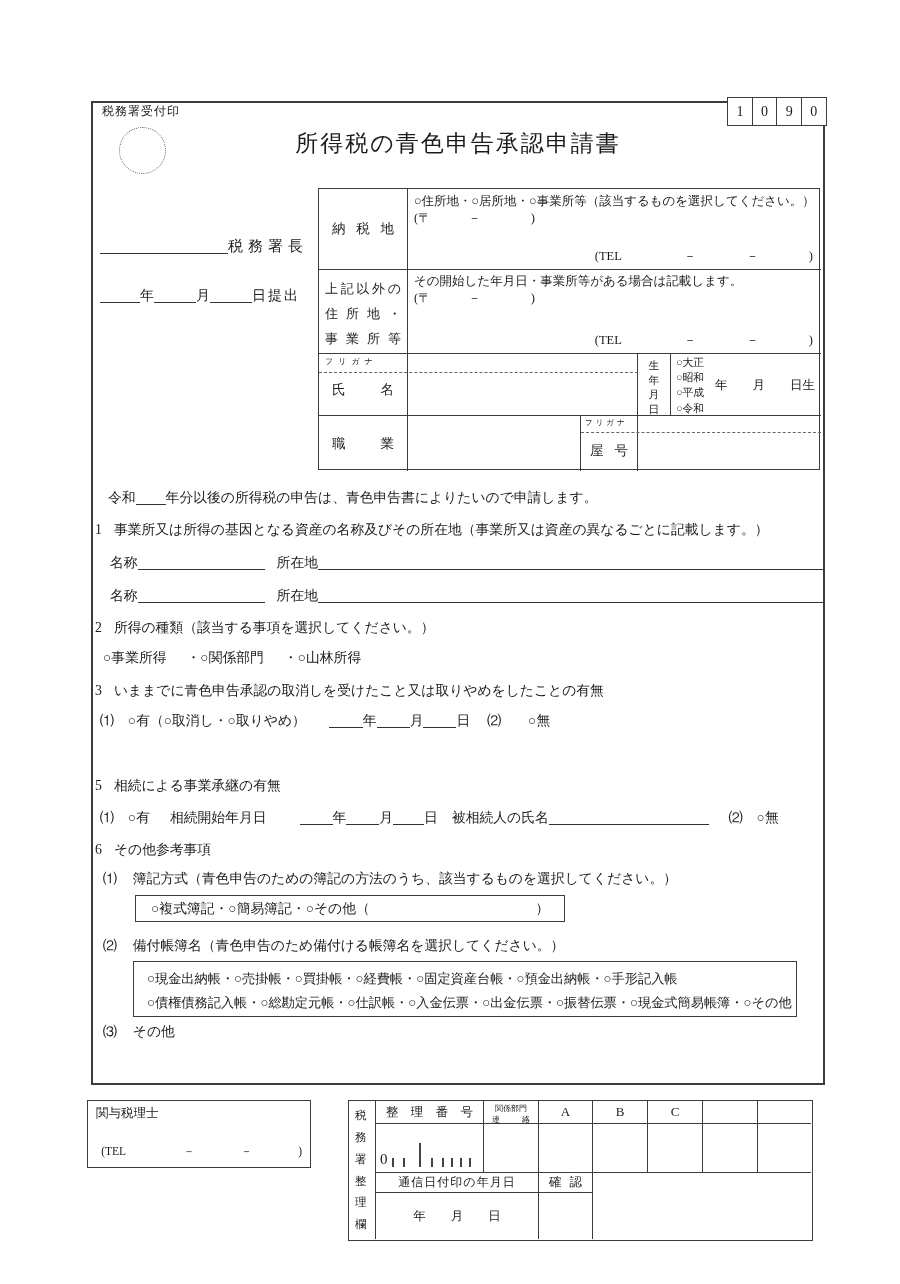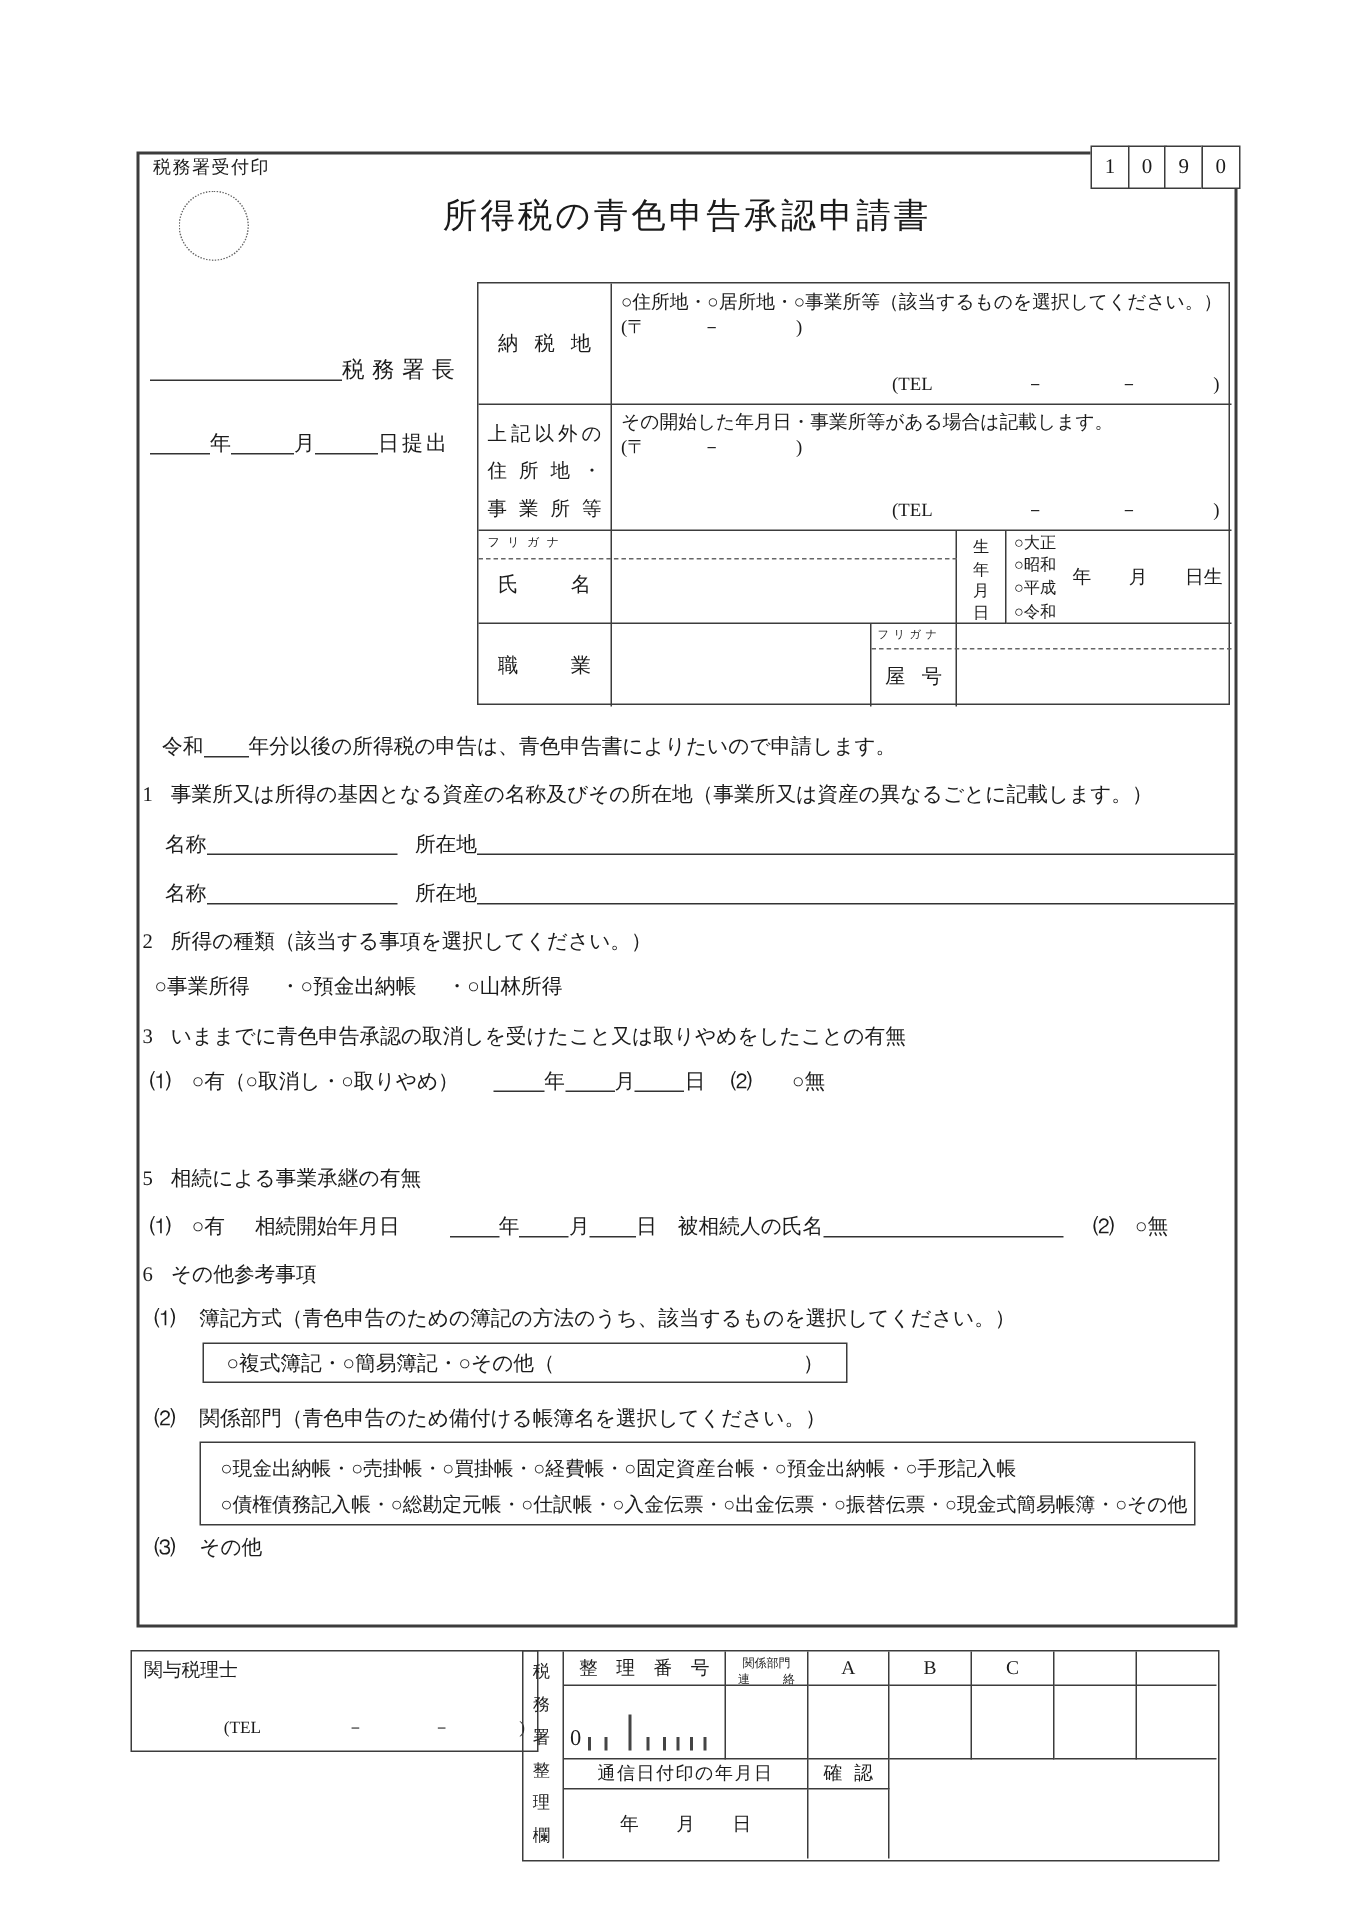--- a/index.html
+++ b/index.html
@@ -32,21 +32,21 @@
   .tinyfuri { position:absolute; top:2px; left:6px; font-size:8px; letter-spacing:5px; color:#222; }
   .vert4 { width:1.1em; margin:4px auto 0; word-break:break-all; line-height:1.35; font-size:10.8px; text-align:center; }
   .eras { position:absolute; left:5px; top:1px; font-size:10.8px; line-height:15.2px; }
   .birth-sfx { position:absolute; left:44px; top:50%; transform:translateY(-50%); font-size:12.5px; }
   .bl { position:absolute; font-size:13.8px; white-space:nowrap; }
   .num { display:inline-block; }
   .ml12{margin-left:12px;} .ml14{margin-left:14px;} .ml16{margin-left:16px;} .ml17{margin-left:17px;}
   .ml20{margin-left:20px;} .ml23{margin-left:23px;} .ml26{margin-left:14px;} .ml27{margin-left:27px;}
   .ml33{margin-left:33px;} .ml46{margin-left:46px;}
   .optbox { position:absolute; border:1.5px solid #3c3c3c; font-size:13.8px; }
-  .acct-box { left:87px; top:1100px; width:272px; height:68px; border:1.6px solid #3c3c3c; }
+  .acct-box { left:87px; top:1100px; width:224px; height:68px; border:1.6px solid #3c3c3c; }
   .office-table { left:348px; top:1100px; width:465px; height:141px; border:1.7px solid #3c3c3c; font-size:12.5px; }
   .vert6 { width:1.2em; margin:4px auto 0; word-break:break-all; line-height:1.9; font-size:11.5px; text-align:left; }
   .hcell { display:flex; align-items:center; justify-content:center; }
   .tick { position:absolute; bottom:5px; width:1.5px; height:9px; background:#444; }
   .tick.tall { height:24px; }
   .zero { position:absolute; left:4px; bottom:4px; font-size:15px; }
 </style>
 </head>
 <body>
 
@@ -138,21 +138,21 @@
     <span>名称</span><span class="u" style="width:127px"></span><span class="ml12">所在地</span><span class="u" style="width:505px"></span>
   </div>
   <div class="bl" style="left:110px;top:587px">
     <span>名称</span><span class="u" style="width:127px"></span><span class="ml12">所在地</span><span class="u" style="width:505px"></span>
   </div>
 
   <div class="bl" style="left:95px;top:619px">
     <span class="num">2</span><span class="ml12">所得の種類（該当する事項を選択してください。）</span>
   </div>
   <div class="bl" style="left:103px;top:649px">
-    <span>○事業所得</span><span class="ml20">・○預金出納帳</span><span class="ml20">・○山林所得</span>
+    <span>○事業所得</span><span class="ml20">・○関係部門</span><span class="ml20">・○山林所得</span>
   </div>
 
   <div class="bl" style="left:95px;top:682px">
     <span class="num">3</span><span class="ml12">いままでに青色申告承認の取消しを受けたこと又は取りやめをしたことの有無</span>
   </div>
   <div class="bl" style="left:100px;top:712px">
     <span>⑴</span><span class="ml14">○有（○取消し・○取りやめ）</span><span class="u ml23" style="width:34px"></span><span>年</span><span class="u" style="width:33px"></span><span>月</span><span class="u" style="width:33px"></span><span>日</span><span class="ml17">⑵</span><span class="ml27">○無</span>
   </div>
 
 
@@ -166,21 +166,21 @@
   <div class="bl" style="left:95px;top:841px">
     <span class="num">6</span><span class="ml12">その他参考事項</span>
   </div>
   <div class="bl" style="left:103px;top:870px">
     <span>⑴</span><span class="ml16">簿記方式（青色申告のための簿記の方法のうち、該当するものを選択してください。）</span>
   </div>
   <div class="optbox nw" style="left:135px;top:895px;width:430px;height:27px;line-height:25px;padding-left:15px">
     <span>○複式簿記</span><span>・○簡易簿記</span><span>・○その他（　　　　　　　　　　　　）</span>
   </div>
   <div class="bl" style="left:103px;top:937px">
-    <span>⑵</span><span class="ml16">関係部門（青色申告のため備付ける帳簿名を選択してください。）</span>
+    <span>⑵</span><span class="ml16">備付帳簿名（青色申告のため備付ける帳簿名を選択してください。）</span>
   </div>
   <div class="optbox" style="left:133px;top:961px;width:664px;height:56px;padding:5px 13px;font-size:13.2px;line-height:23.5px">
     <div class="nw">○現金出納帳・○売掛帳・○買掛帳・○経費帳・○固定資産台帳・○預金出納帳・○手形記入帳</div>
     <div class="nw">○債権債務記入帳・○総勘定元帳・○仕訳帳・○入金伝票・○出金伝票・○振替伝票・○現金式簡易帳簿・○その他</div>
   </div>
   <div class="bl" style="left:103px;top:1023px">
     <span>⑶</span><span class="ml16">その他</span>
   </div>
 
   <div class="abs acct-box">

